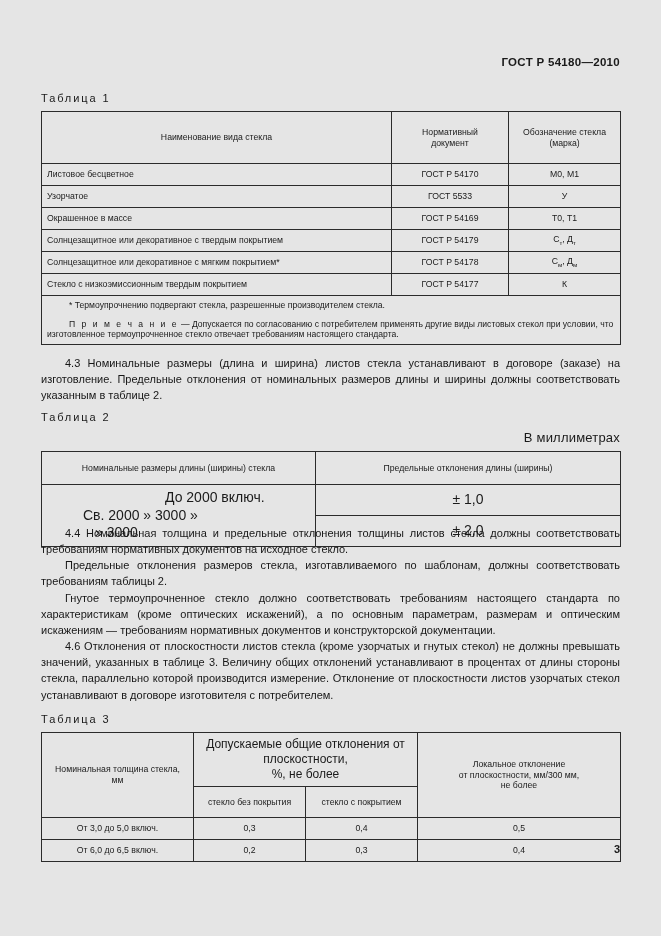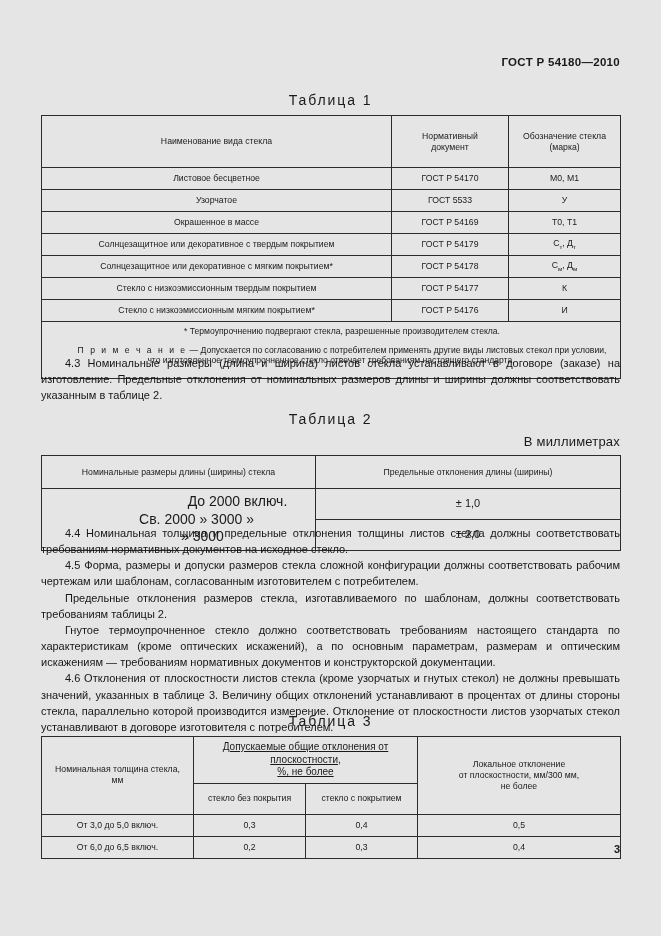--- a/index.html
+++ b/index.html
@@ -33,25 +33,24 @@
     right: 41px;
     top: 56px;
     font-size: 11.5px;
     font-weight: bold;
     letter-spacing: 0.3px;
     white-space: nowrap;
   }
 
   
   .tbl-caption {
-    font-size: 14px;
+    font-size: 11px;
     letter-spacing: 1.9px;
     margin: 0 0 7px 0;
     color: #1a1a1a;
-    text-align: center;
   }
   .units-note {
     font-size: 13px;
     text-align: right;
     margin: 0 0 6px 0;
     letter-spacing: 0.2px;
   }
 
   
   table.gost {
@@ -59,21 +58,20 @@
     width: 579px;
     table-layout: fixed;
     font-size: 8.7px;
   }
   table.gost td, table.gost th {
     border: 1px solid #2b2b2b;
     padding: 4px 5px;
     font-weight: normal;
     vertical-align: middle;
     line-height: 1.25;
-    text-align: center;
   }
   table.gost th {
     text-align: center;
   }
   .thead-bottom td, .thead-bottom th {
     border-bottom: 2px solid #111;
   }
   .cell-center { text-align: center; }
 
   
@@ -87,39 +85,39 @@
     text-align: left;
     padding: 6px 8px 7px 8px;
     line-height: 1.45;
     font-size: 8.6px;
   }
   .note-cell .foot {
     margin: 0 0 8px 0;
     text-indent: 22px;
   }
   .note-cell .prim {
-    margin: 8px;
+    margin: 0;
     text-indent: 22px;
   }
   .sp-word { letter-spacing: 2.0px; }
 
   
   .t2-left-lines {
     line-height: 1.5;
     font-size: 14px;
     text-align: left;
     padding: 5px 5px 6px 5px;
   }
   .t2-l1 { padding-left: 118px; }
   .t2-l2 { padding-left: 36px; }
   .t2-l3 { padding-left: 48px; }
-  .t2-val { text-align: center; font-size: 11px; }
-
-  
-  .t3-h { font-size: 10px; text-decoration: underline; }
+  .t2-val { text-align: center; font-size: 14px; }
+
+  
+  .t3-h { font-size: 12px; }
 
   
   p.body {
     font-size: 11px;
     line-height: 1.47;
     margin: 0;
     text-align: justify;
     text-indent: 24px;
     color: #171717;
   }
@@ -188,25 +186,20 @@
         <tr class="t1-row">
           <td class="t1-name">Солнцезащитное или декоративное с мягким покрытием*</td>
           <td class="t1-doc">ГОСТ Р 54178</td>
           <td class="t1-mark"><span>С</span><sub>м</sub>, <span>Д</span><sub>м</sub></td>
         </tr>
         <tr class="t1-row">
           <td class="t1-name">Стекло с низкоэмиссионным твердым покрытием</td>
           <td class="t1-doc">ГОСТ Р 54177</td>
           <td class="t1-mark">К</td>
         </tr>
-        <tr class="t1-row">
-          <td class="t1-name">Стекло с низкоэмиссионным мягким покрытием*</td>
-          <td class="t1-doc">ГОСТ Р 54176</td>
-          <td class="t1-mark">И</td>
-        </tr>
         <tr>
           <td class="note-cell" colspan="3">
             <p class="foot">* Термоупрочнению подвергают стекла, разрешенные производителем стекла.</p>
             <p class="prim"><span class="sp-word">П р и м е ч а н и е</span><span> — Допускается по согласованию с потребителем применять другие виды листовых стекол при условии, что изготовленное термоупрочненное стекло отвечает требованиям настоящего стандарта.</span></p>
           </td>
         </tr>
       </tbody>
     </table>
   </div>
 
@@ -240,21 +233,20 @@
         </tr>
         <tr>
           <td class="t2-val" style="height:21px;">± 2,0</td>
         </tr>
       </tbody>
     </table>
   </div>
 
   <div class="content" style="top:525px;">
     <p class="body">4.4 Номинальная толщина и предельные отклонения толщины листов стекла должны соответствовать требованиям нормативных документов на исходное стекло.</p>
-    <p class="body cont">4.5 Форма, размеры и допуски размеров стекла сложной конфигурации должны соответствовать рабочим чертежам или шаблонам, согласованным изготовителем с потребителем.</p>
     <p class="body cont">Предельные отклонения размеров стекла, изготавливаемого по шаблонам, должны соответствовать требованиям таблицы 2.</p>
     <p class="body cont">Гнутое термоупрочненное стекло должно соответствовать требованиям настоящего стандарта по характеристикам (кроме оптических искажений), а по основным параметрам, размерам и оптическим искажениям — требованиям нормативных документов и конструкторской документации.</p>
     <p class="body cont">4.6 Отклонения от плоскостности листов стекла (кроме узорчатых и гнутых стекол) не должны превышать значений, указанных в таблице 3. Величину общих отклонений устанавливают в процентах от длины стороны стекла, параллельно которой производится измерение. Отклонение от плоскостности листов узорчатых стекол устанавливают в договоре изготовителя с потребителем.</p>
   </div>
 
   <div class="content" style="top:713px;">
     <div class="tbl-caption">Таблица 3</div>
 
     <table class="gost">
       <colgroup>

